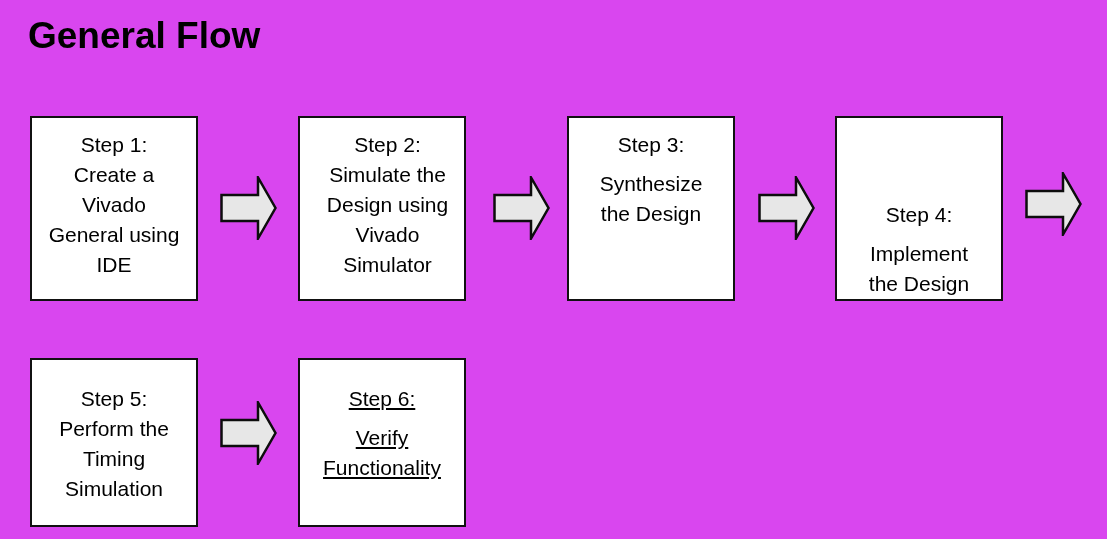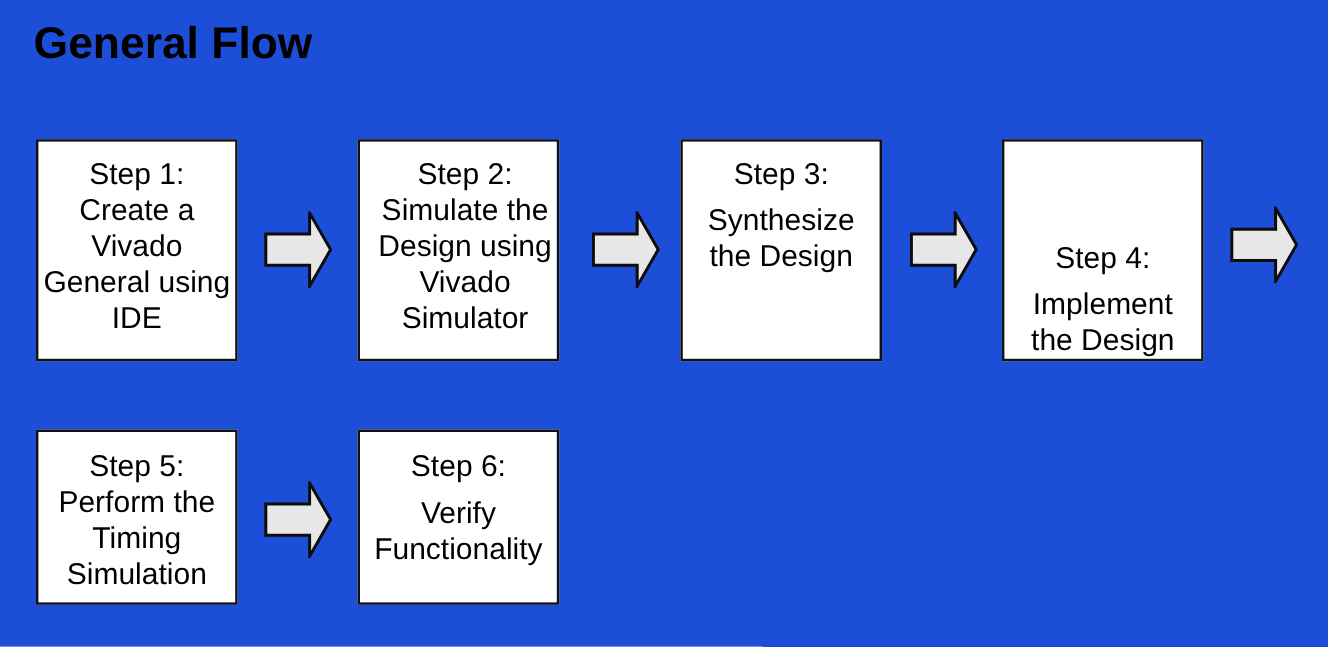--- a/index.html
+++ b/index.html
@@ -4,21 +4,21 @@
 <style>
   html, body {
     margin: 0;
     padding: 0;
     background: #ffffff;
   }
   #canvas {
     position: relative;
     width: 1107px;
     height: 539px;
-    background: #1d4ed8;
+    background: #d946ef;
     overflow: hidden;
     font-family: "Liberation Sans", "DejaVu Sans", sans-serif;
     color: #000000;
   }
   .title {
     position: absolute;
     left: 28px;
     top: 16px;
     font-size: 37px;
     font-weight: bold;
@@ -31,23 +31,23 @@
     width: 168px;
     border: 2px solid #111111;
     background: #ffffff;
     box-sizing: border-box;
     display: flex;
     flex-direction: column;
     align-items: center;
     text-align: center;
   }
   .step-box.tall { top: 116px; height: 185px; padding-top: 12px; }
-  .step-box.short { top: 358px; height: 146px; padding-top: 14px; }
+  .step-box.short { top: 358px; height: 169px; padding-top: 24px; }
   .step-line {
-    font-size: 25px;
+    font-size: 21px;
     line-height: 30px;
     white-space: nowrap;
   }
   .step-line.gap-after { margin-bottom: 9px; }
   .flow-arrow {
     position: absolute;
     width: 57px;
     height: 64px;
   }
   .flow-arrow svg { display: block; width: 57px; height: 64px; }
@@ -117,19 +117,19 @@
     <div class="step-line">Timing</div>
     <div class="step-line">Simulation</div>
   </div>
 
   <div class="flow-arrow" style="left:220px; top:401px;">
     <svg viewBox="0 0 57 64" xmlns="http://www.w3.org/2000/svg">
       <polygon points="1.5,19 38,19 38,1.5 55.5,32 38,62.5 38,45 1.5,45" stroke="#0d0d0d" stroke-width="2.5" stroke-linejoin="miter" fill="#e7e7e7"></polygon>
     </svg>
   </div>
 
-  <div class="step-box short" style="left:298px;">
+  <div class="step-box short" style="left:298px;text-decoration:underline;">
     <div class="step-line gap-after">Step 6:</div>
     <div class="step-line">Verify</div>
     <div class="step-line">Functionality</div>
   </div>
 
 </div>
 
 </body></html>

